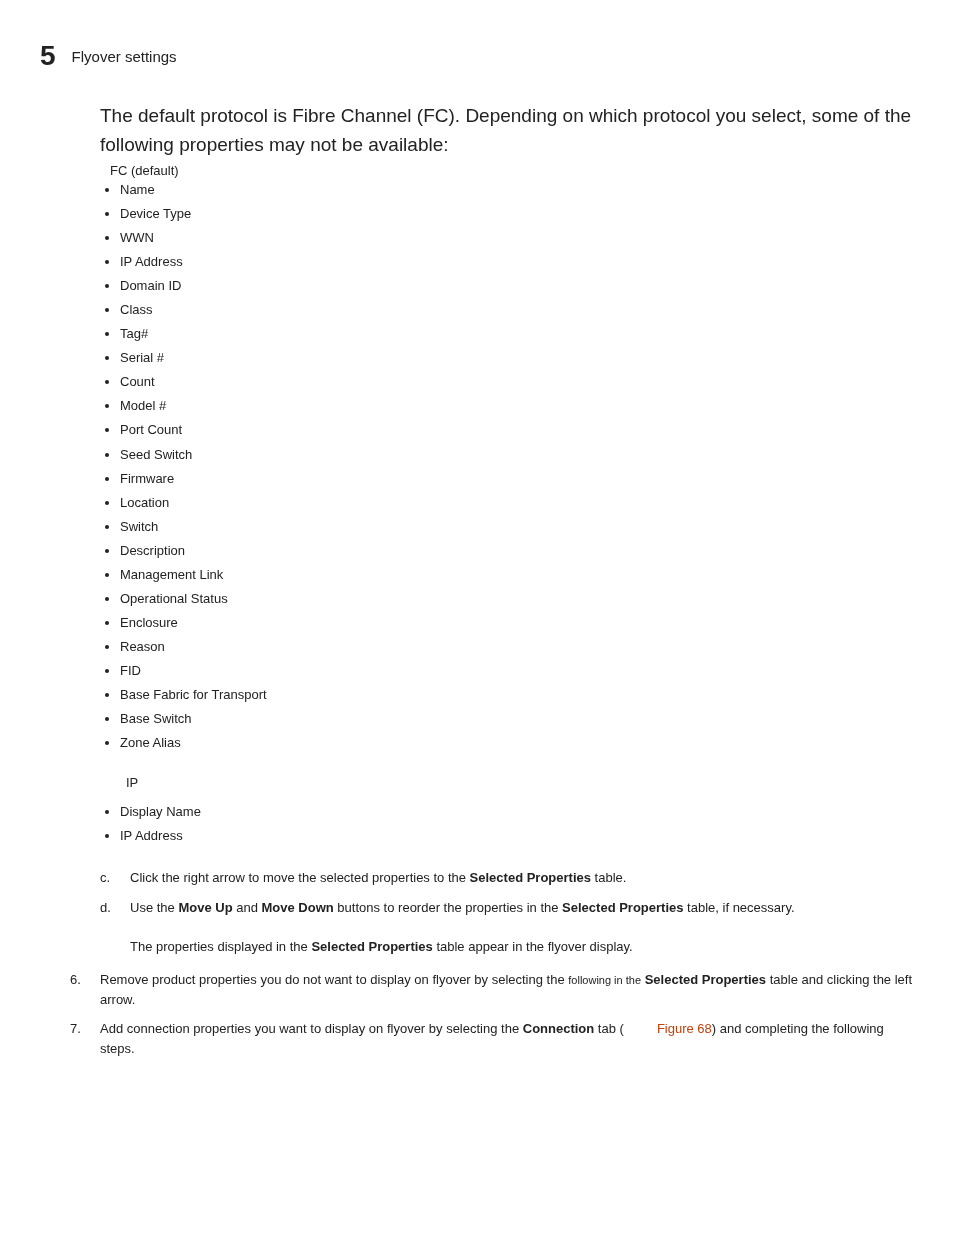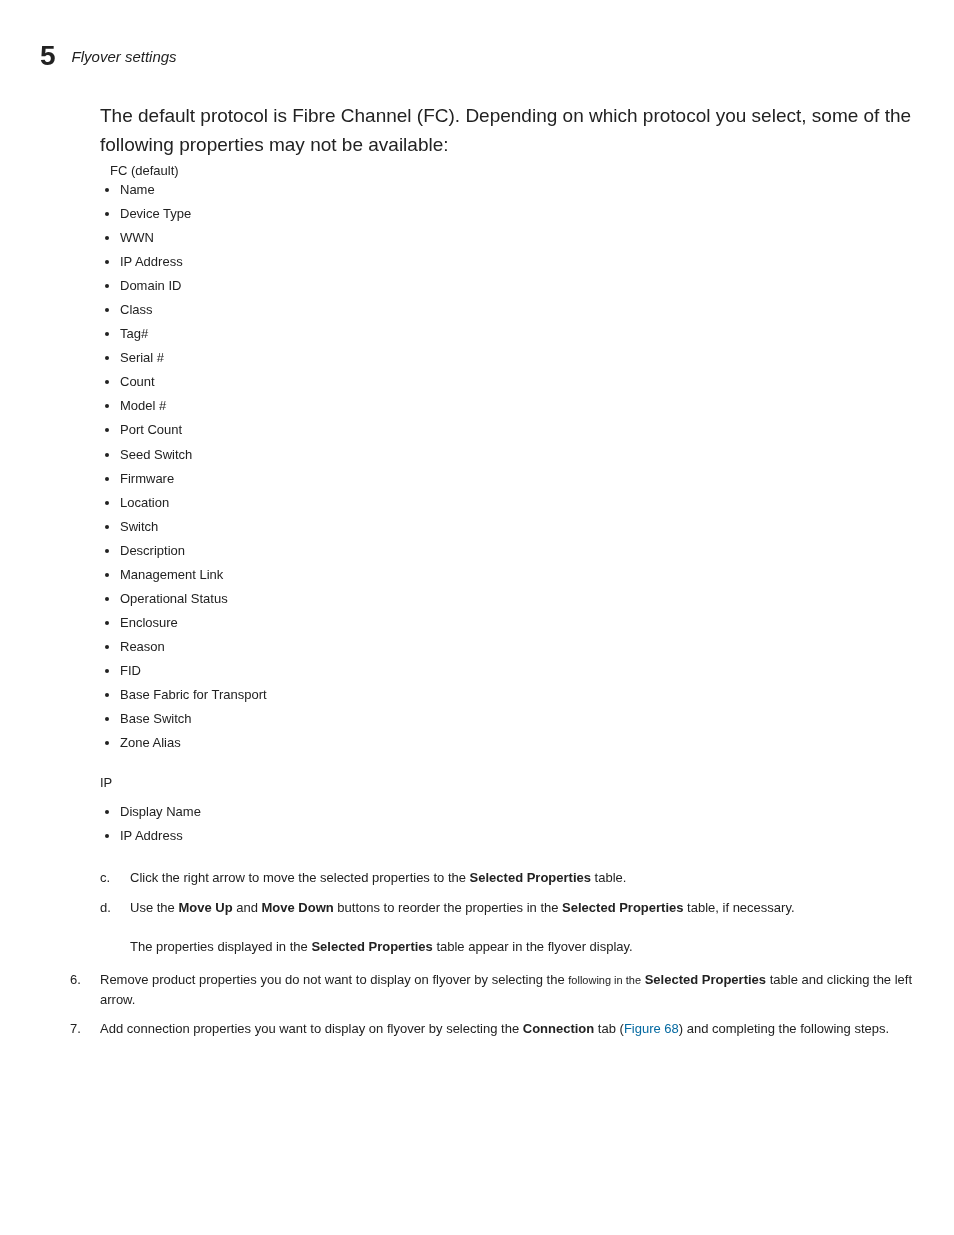--- a/index.html
+++ b/index.html
@@ -30,21 +30,20 @@
     .chapter-num {
       font-size: 28px;
       font-weight: bold;
       margin-right: 16px;
       color: #222;
     }
 
     .chapter-title {
       font-size: 15px;
       color: #222;
-      font-style: italic;
     }
 
     .content {
       margin-left: 60px;
     }
 
     .intro-text {
       margin-bottom: 4px;
       line-height: 1.5;
       font-size: 19px;
@@ -70,21 +69,21 @@
       list-style: disc;
       padding-left: 20px;
       line-height: 1.85;
     }
 
     .col ul li {
       font-size: 13px;
     }
 
     .ip-label {
-      margin-left: 0;
+      margin-left: 26px;
       margin-top: 16px;
       margin-bottom: 10px;
       font-size: 13px;
     }
 
     .steps-container {
       margin-top: 8px;
     }
 
     .step {
@@ -123,22 +122,23 @@
       flex: 1;
       font-size: 13px;
       line-height: 1.5;
     }
 
     .numbered-step-text b {
       font-weight: bold;
     }
 
     .link {
-      color: #0369a1;
+      color: #c2410c;
       text-decoration: none;
+      margin-left: 33px;
     }
 
     .small-text {
       font-size: 11px;
     }
   </style>
 </head>
 <body>
 
 <div class="page">

